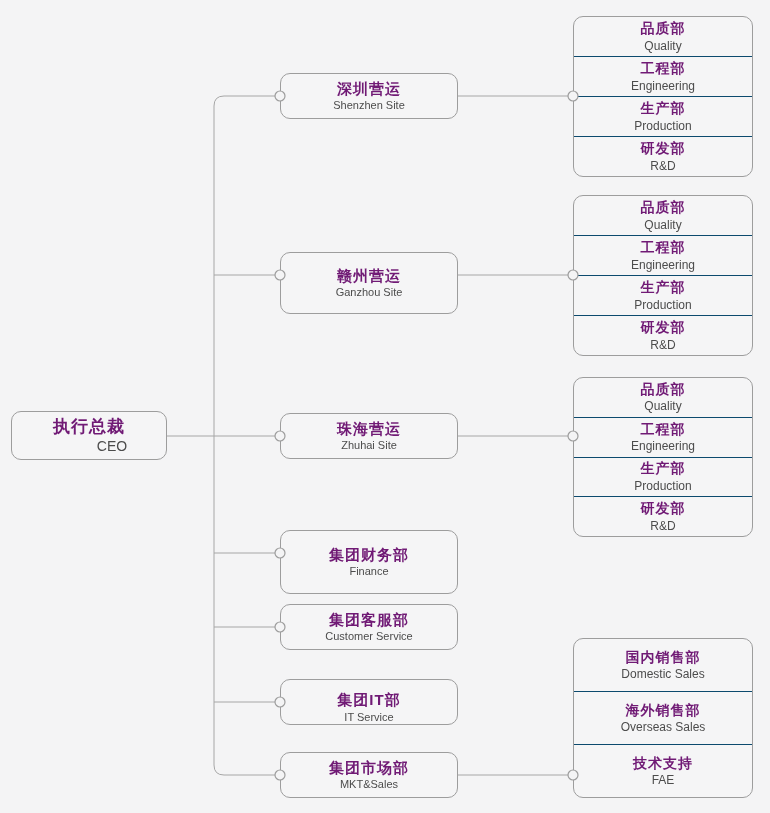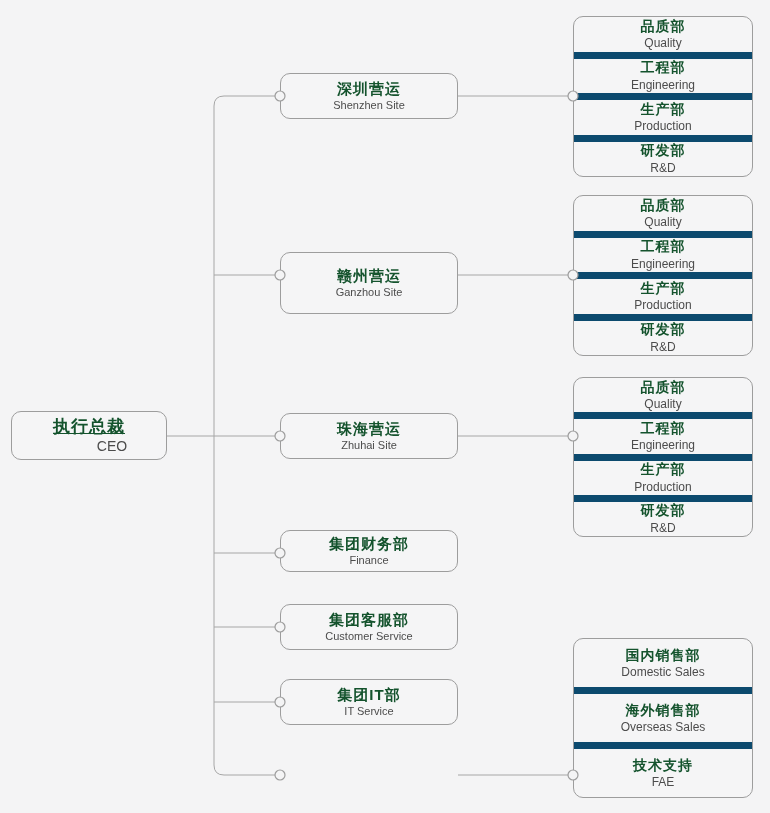--- a/index.html
+++ b/index.html
@@ -29,55 +29,55 @@
     border-radius:10px;
     display:flex;
     flex-direction:column;
     align-items:center;
     justify-content:center;
     z-index:2;
   }
   .zh{
     font-size:15px;
     font-weight:700;
-    color:#14532d;
+    color:#701a75;
     letter-spacing:1px;
     line-height:1.25;
     white-space:nowrap;
   }
   .en{
     font-size:11px;
     font-weight:400;
     color:#4c4c4c;
     line-height:1.2;
     margin-top:1px;
     white-space:nowrap;
   }
-  .box.ceo .zh{font-size:17px;text-decoration:underline;}
+  .box.ceo .zh{font-size:17px;}
   .box.ceo .en{font-size:14px;margin-left:46px;}
   .group{
     position:absolute;
     box-sizing:border-box;
     background:#f5f5f6;
     border:1px solid #9d9d9d;
     border-radius:10px;
     display:flex;
     flex-direction:column;
     z-index:2;
     overflow:hidden;
   }
   .group .row{
     flex:1;
     display:flex;
     flex-direction:column;
     align-items:center;
     justify-content:center;
   }
   .group .row + .row{
-    border-top:7px solid #0c4a6e;
+    border-top:1px solid #0c4a6e;
   }
   .group .zh{font-size:14px;}
   .group .en{font-size:12px;}
 </style>
 </head>
 <body>
 
 <div id="canvas">
 
   <div class="box ceo" style="left:11px;top:411px;width:156px;height:49px;">
@@ -93,35 +93,39 @@
   <div class="box" style="left:280px;top:252px;width:178px;height:62px;">
     <span class="zh">赣州营运</span>
     <span class="en">Ganzhou Site</span>
   </div>
 
   <div class="box" style="left:280px;top:413px;width:178px;height:46px;">
     <span class="zh">珠海营运</span>
     <span class="en">Zhuhai Site</span>
   </div>
 
-  <div class="box" style="left:280px;top:530px;width:178px;height:42px;">
+  <div class="box" style="left:280px;top:530px;width:178px;height:64px;">
     <span class="zh">集团财务部</span>
     <span class="en">Finance</span>
   </div>
 
   <div class="box" style="left:280px;top:604px;width:178px;height:46px;">
     <span class="zh">集团客服部</span>
     <span class="en">Customer Service</span>
   </div>
 
-  <div class="box" style="left:280px;top:679px;width:178px;height:46px;">
+  <div class="box" style="left:280px;top:679px;width:178px;height:46px;justify-content:flex-end;">
     <span class="zh">集团IT部</span>
     <span class="en">IT Service</span>
   </div>
 
+  <div class="box" style="left:280px;top:752px;width:178px;height:46px;">
+    <span class="zh">集团市场部</span>
+    <span class="en">MKT&amp;Sales</span>
+  </div>
 
   <div class="group" style="left:573px;top:16px;width:180px;height:161px;">
     <div class="row">
       <span class="zh">品质部</span>
       <span class="en">Quality</span>
     </div>
     <div class="row">
       <span class="zh">工程部</span>
       <span class="en">Engineering</span>
     </div>

